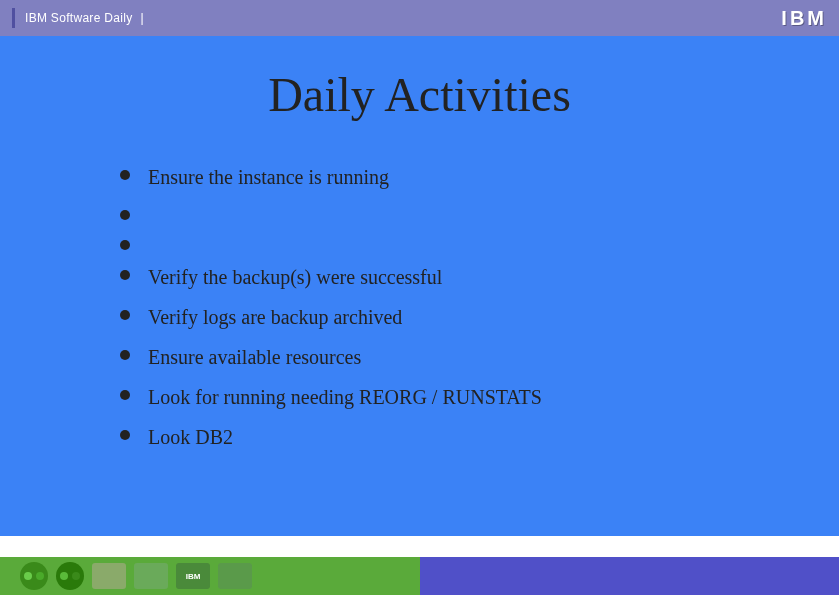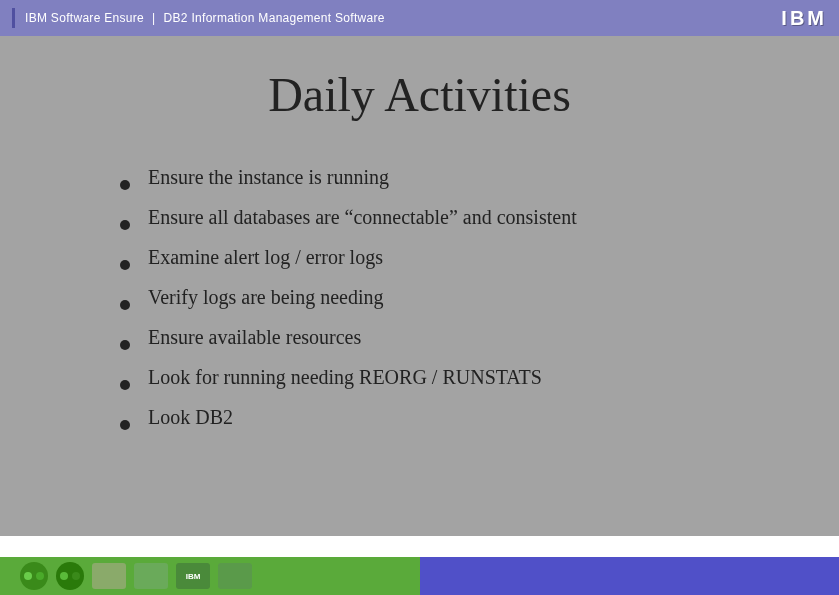--- a/index.html
+++ b/index.html
@@ -61,21 +61,21 @@
       font-weight: 900;
       font-family: Arial, sans-serif;
       color: #ffffff;
       letter-spacing: 3px;
       text-shadow: 1px 1px 0 rgba(0,0,0,0.3);
     }
 
     
     .main-content {
       width: 100%;
-      background: #a3a3a3;
+      background: #3b82f6;
       padding: 20px 60px 20px 60px;
       min-height: 500px;
     }
 
     
     .slide-title {
       text-align: center;
       font-size: 48px;
       font-weight: normal;
       color: #222222;
@@ -87,21 +87,21 @@
 
     
     .bullet-list {
       list-style: none;
       padding: 0;
       margin: 0 0 0 60px;
     }
 
     .bullet-list li {
       display: flex;
-      align-items: flex-end;
+      align-items: flex-start;
       margin-bottom: 14px;
       font-size: 20px;
       color: #222222;
       font-family: 'Times New Roman', Times, serif;
       line-height: 1.3;
     }
 
     .bullet-dot {
       display: inline-block;
       width: 10px;
@@ -172,48 +172,49 @@
       height: 8px;
       border-radius: 50%;
     }
   </style>
 </head>
 <body>
 
 <div class="header-bar">
   <div class="header-left">
     <div class="header-divider"></div>
-    <span class="header-text">IBM Software Ensure</span>
+    <span class="header-text">IBM Software Daily</span>
     <span class="header-text" style="margin: 0 8px;">|</span>
-    <span class="header-text">DB2 Information Management Software</span>
   </div>
   <div class="ibm-logo">
     <span class="ibm-logo-text">IBM</span>
   </div>
 </div>
 
 <div class="main-content">
   <h1 class="slide-title">Daily Activities</h1>
 
   <ul class="bullet-list">
   <li>
         <span class="bullet-dot"></span>
         <span>Ensure the instance is running</span>
       </li>
       <li>
         <span class="bullet-dot"></span>
-        <span>Ensure all databases are “connectable” and consistent</span>
-      </li>
-      <li>
-        <span class="bullet-dot"></span>
-        <span>Examine alert log / error logs</span>
-      </li>
-      <li>
-        <span class="bullet-dot"></span>
-        <span>Verify logs are being needing</span>
+      </li>
+      <li>
+        <span class="bullet-dot"></span>
+      </li>
+      <li>
+        <span class="bullet-dot"></span>
+        <span>Verify the backup(s) were successful</span>
+      </li>
+      <li>
+        <span class="bullet-dot"></span>
+        <span>Verify logs are backup archived</span>
       </li>
       <li>
         <span class="bullet-dot"></span>
         <span>Ensure available resources</span>
       </li>
       <li>
         <span class="bullet-dot"></span>
         <span>Look for running needing REORG / RUNSTATS</span>
       </li>
       <li>

